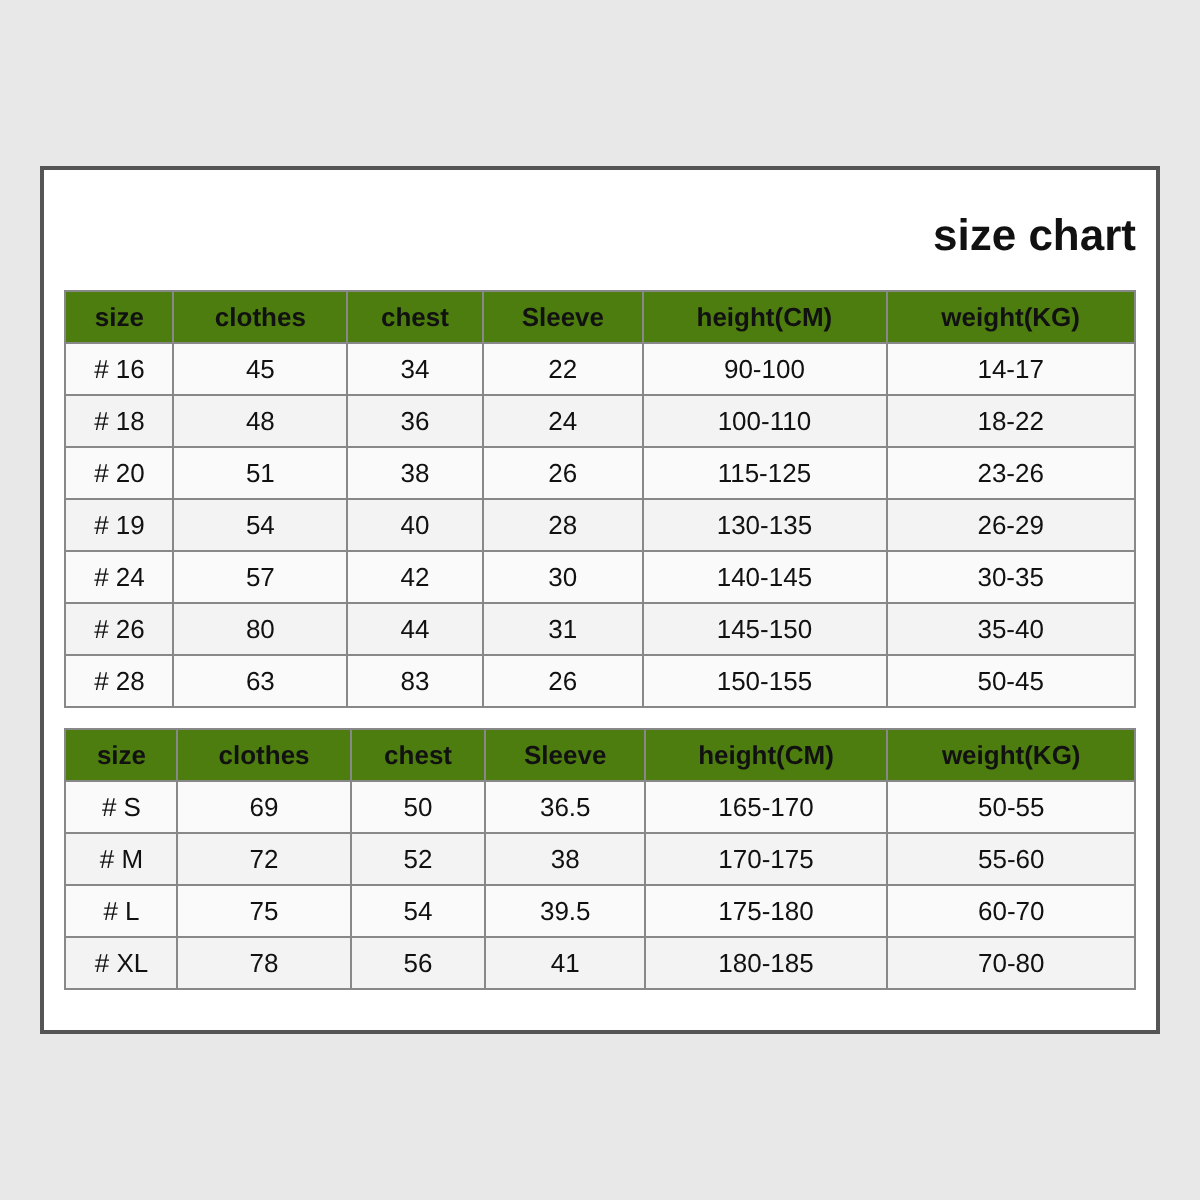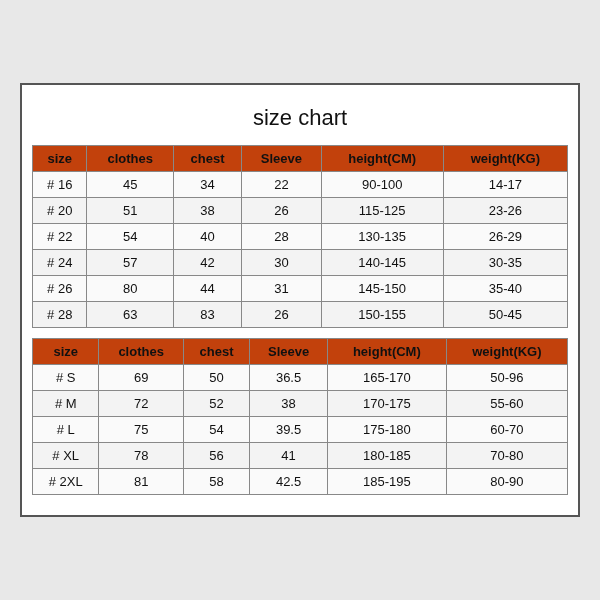--- a/index.html
+++ b/index.html
@@ -19,43 +19,43 @@
     }
 
     .chart-container {
       background: #ffffff;
       border: 2px solid #555;
       padding: 10px;
       width: 560px;
     }
 
     .chart-title {
-      text-align: center;
+      text-align: right;
       font-size: 22px;
-      font-weight: normal;
+      font-weight: bold;
       padding: 10px 0 14px 0;
       color: #111;
     }
 
     table {
       width: 100%;
       border-collapse: collapse;
       margin-bottom: 10px;
     }
 
     th, td {
       border: 1px solid #888;
       text-align: center;
       padding: 5px 4px;
       font-size: 13px;
       color: #111;
     }
 
     th {
-      background: #c2410c;
+      background: #4d7c0f;
       font-weight: bold;
       font-size: 13px;
     }
 
     tr:nth-child(odd) td {
       background: #fafafa;
     }
 
     tr:nth-child(even) td {
       background: #f3f3f3;
@@ -82,29 +82,37 @@
     <tbody id="table1-body">
     <tr>
           <td># 16</td>
           <td>45</td>
           <td>34</td>
           <td>22</td>
           <td>90-100</td>
           <td>14-17</td>
         </tr>
         <tr>
+          <td># 18</td>
+          <td>48</td>
+          <td>36</td>
+          <td>24</td>
+          <td>100-110</td>
+          <td>18-22</td>
+        </tr>
+        <tr>
           <td># 20</td>
           <td>51</td>
           <td>38</td>
           <td>26</td>
           <td>115-125</td>
           <td>23-26</td>
         </tr>
         <tr>
-          <td># 22</td>
+          <td># 19</td>
           <td>54</td>
           <td>40</td>
           <td>28</td>
           <td>130-135</td>
           <td>26-29</td>
         </tr>
         <tr>
           <td># 24</td>
           <td>57</td>
           <td>42</td>
@@ -142,21 +150,21 @@
           <th>weight(KG)</th>
         </tr>
     </thead>
     <tbody id="table2-body">
         <tr>
           <td># S</td>
           <td>69</td>
           <td>50</td>
           <td>36.5</td>
           <td>165-170</td>
-          <td>50-96</td>
+          <td>50-55</td>
         </tr>
         <tr>
           <td># M</td>
           <td>72</td>
           <td>52</td>
           <td>38</td>
           <td>170-175</td>
           <td>55-60</td>
         </tr>
         <tr>
@@ -168,23 +176,15 @@
           <td>60-70</td>
         </tr>
         <tr>
           <td># XL</td>
           <td>78</td>
           <td>56</td>
           <td>41</td>
           <td>180-185</td>
           <td>70-80</td>
         </tr>
-        <tr>
-          <td># 2XL</td>
-          <td>81</td>
-          <td>58</td>
-          <td>42.5</td>
-          <td>185-195</td>
-          <td>80-90</td>
-        </tr>
       </tbody>
   </table>
 </div>
 
 </body></html>

